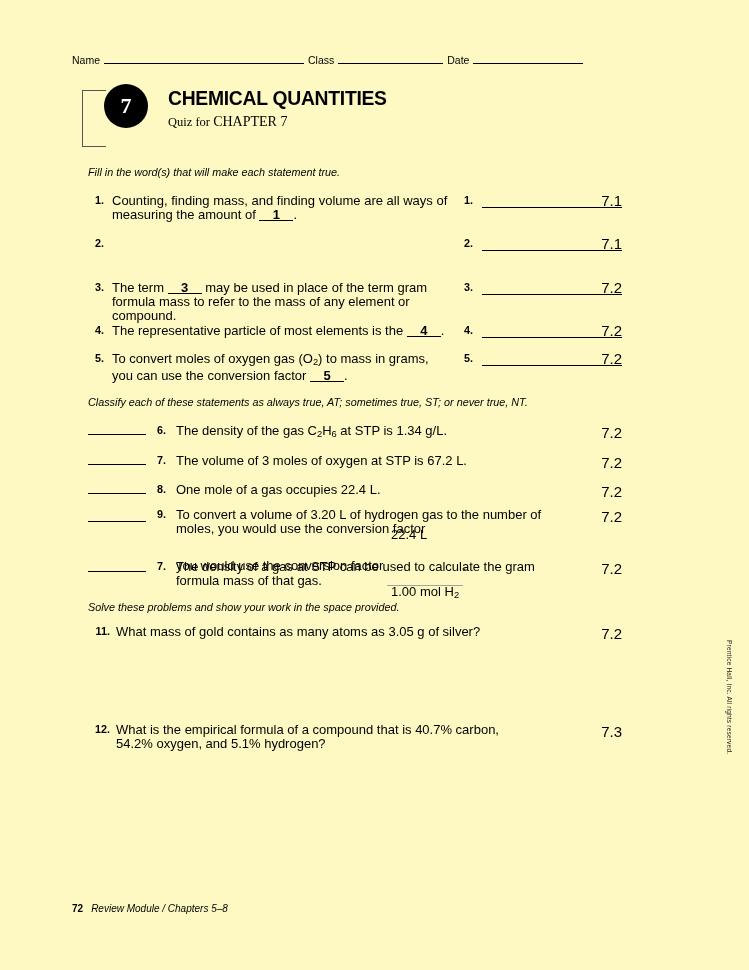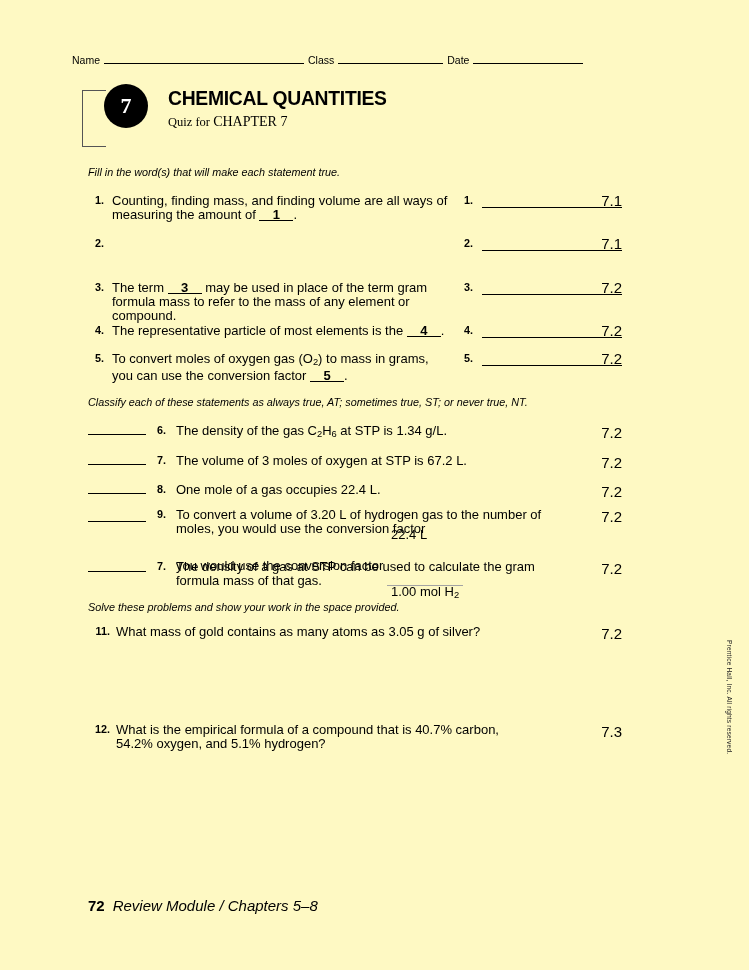--- a/index.html
+++ b/index.html
@@ -170,23 +170,23 @@
     line-height: 12px;
     position: relative;
     top: -1px;
   }
   .frac .top { display: block; padding: 0 4px; }
   .frac .bot { display: block; border-top: 1px solid #a3a3a3; padding: 0 4px; margin-top: 44px; }
 
   
   .footer {
     position: absolute;
-    left: 88px;
+    left: 72px;
     bottom: 56px;
-    font-size: 15px;
+    font-size: 10px;
   }
   .footer .pg {
     font-weight: bold;
     margin-right: 8px;
   }
   .footer .ftxt { font-style: italic; }
 
   .sidenote {
     position: absolute;
     right: 16px;

